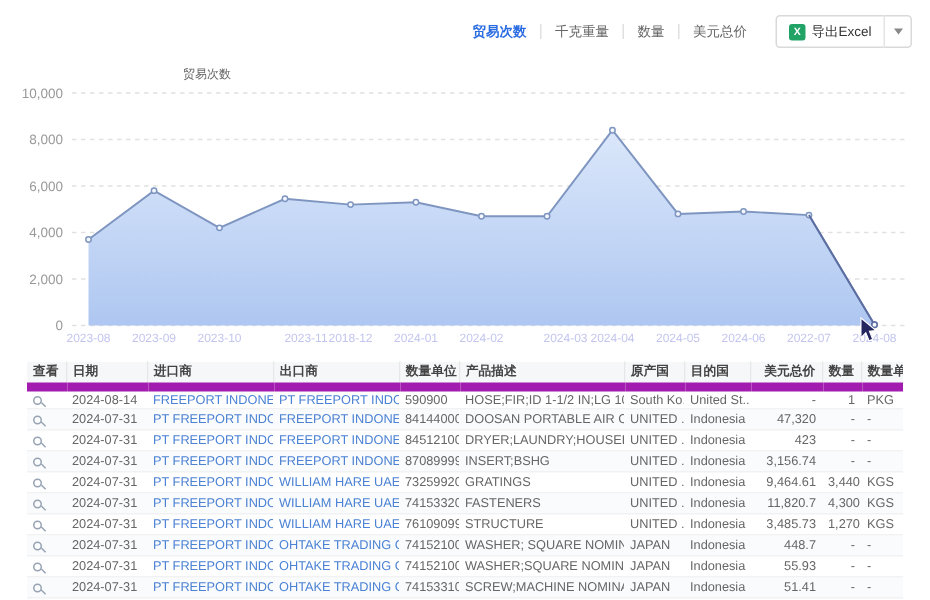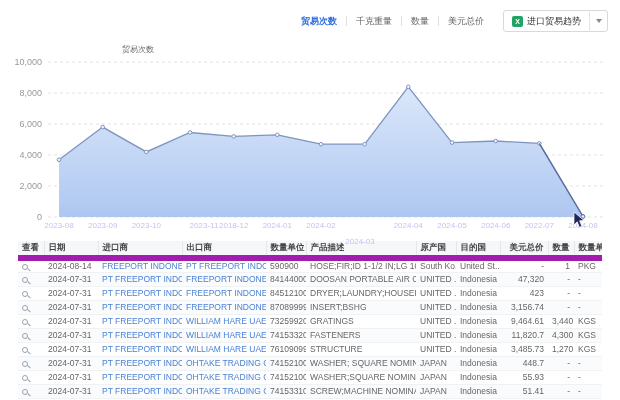--- a/index.html
+++ b/index.html
@@ -71,21 +71,21 @@
           <span class="tab-divider"></span>
           <span class="tab">千克重量</span>
           <span class="tab-divider"></span>
           <span class="tab">数量</span>
           <span class="tab-divider"></span>
           <span class="tab">美元总价</span>
         </span>
       <span class="export-btn">
         <span class="export-main">
           <span class="excel-icon">X</span>
-          <span class="export-label">进口贸易趋势</span>
+          <span class="export-label">导出Excel</span>
         </span>
         <span class="export-caret">
           <span class="caret-down"></span>
         </span>
       </span>
     </div>
   </div>
 
   <div class="chart-section">
     <span class="chart-legend">贸易次数</span>
@@ -125,21 +125,21 @@
         <circle cx="583.0" cy="180.5" r="1.8" fill="#f4f8fd" stroke="#7e95c0"></circle>
       </svg>
     <div class="x-labels" id="x-labels">
         <span class="x-label" style="left: 59px;">2023-08</span>
         <span class="x-label" style="left: 102.667px;">2023-09</span>
         <span class="x-label" style="left: 146.333px;">2023-10</span>
         <span class="x-label" style="left: 204px;">2023-11</span>
         <span class="x-label" style="left: 233.667px;">2018-12</span>
         <span class="x-label" style="left: 277.333px;">2024-01</span>
         <span class="x-label" style="left: 321px;">2024-02</span>
-        <span class="x-label" style="left: 360px; margin-top: 16px;">2024-03</span>
+        <span class="x-label" style="left: 377px;">2024-03</span>
         <span class="x-label" style="left: 408.333px;">2024-04</span>
         <span class="x-label" style="left: 452px;">2024-05</span>
         <span class="x-label" style="left: 495.667px;">2024-06</span>
         <span class="x-label" style="left: 539.333px;">2022-07</span>
         <span class="x-label" style="left: 583px;">2024-08</span>
       </div>
     <svg id="chart-overlay" width="620" height="200">
         <path d="M539.3,107.4 L583.0,180.5" fill="none" stroke="#5c6da0" stroke-width="1.3"></path>
         <circle cx="583.0" cy="180.5" r="1.8" fill="#f4f8fd" stroke="#5c6da0"></circle>
         <path d="M574,176 l0,13 l3.2,-3.2 l2.2,5.4 l2.4,-1 l-2.2,-5.4 l4.4,-0.4 z" fill="#23255e" stroke="#fff" stroke-width="0.7"></path>

